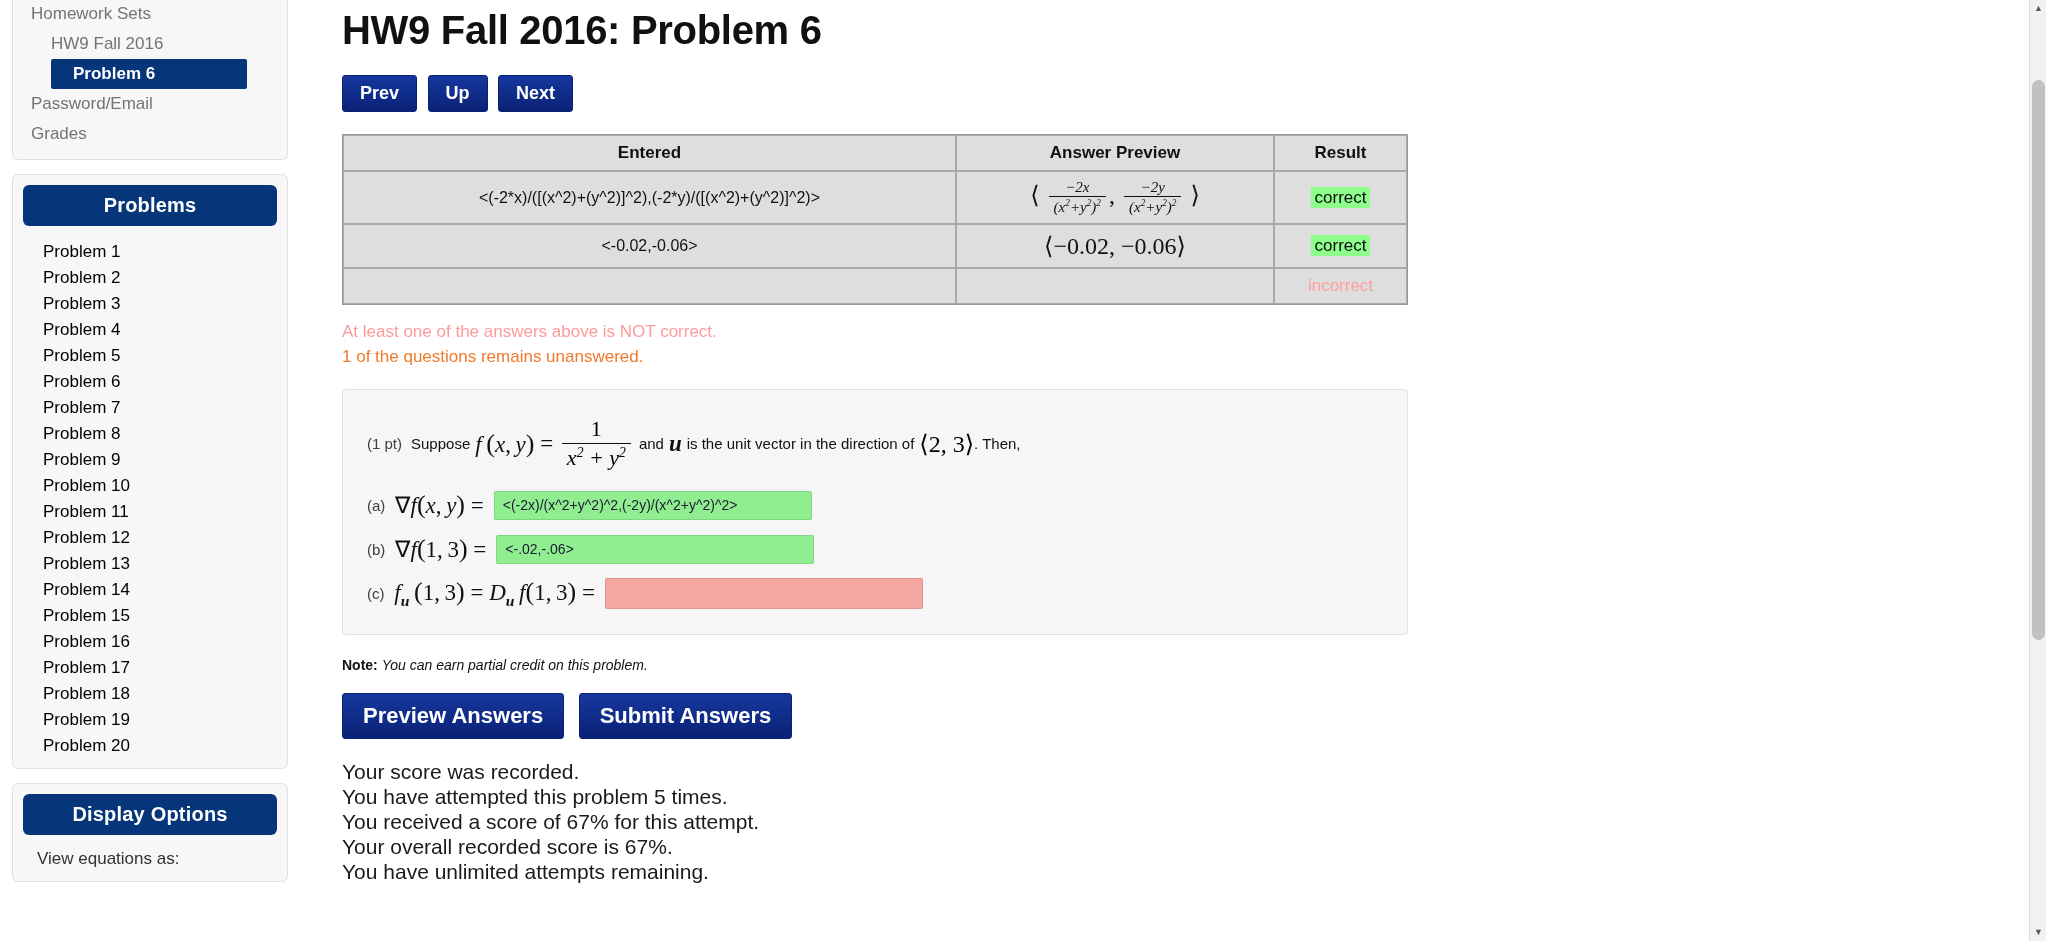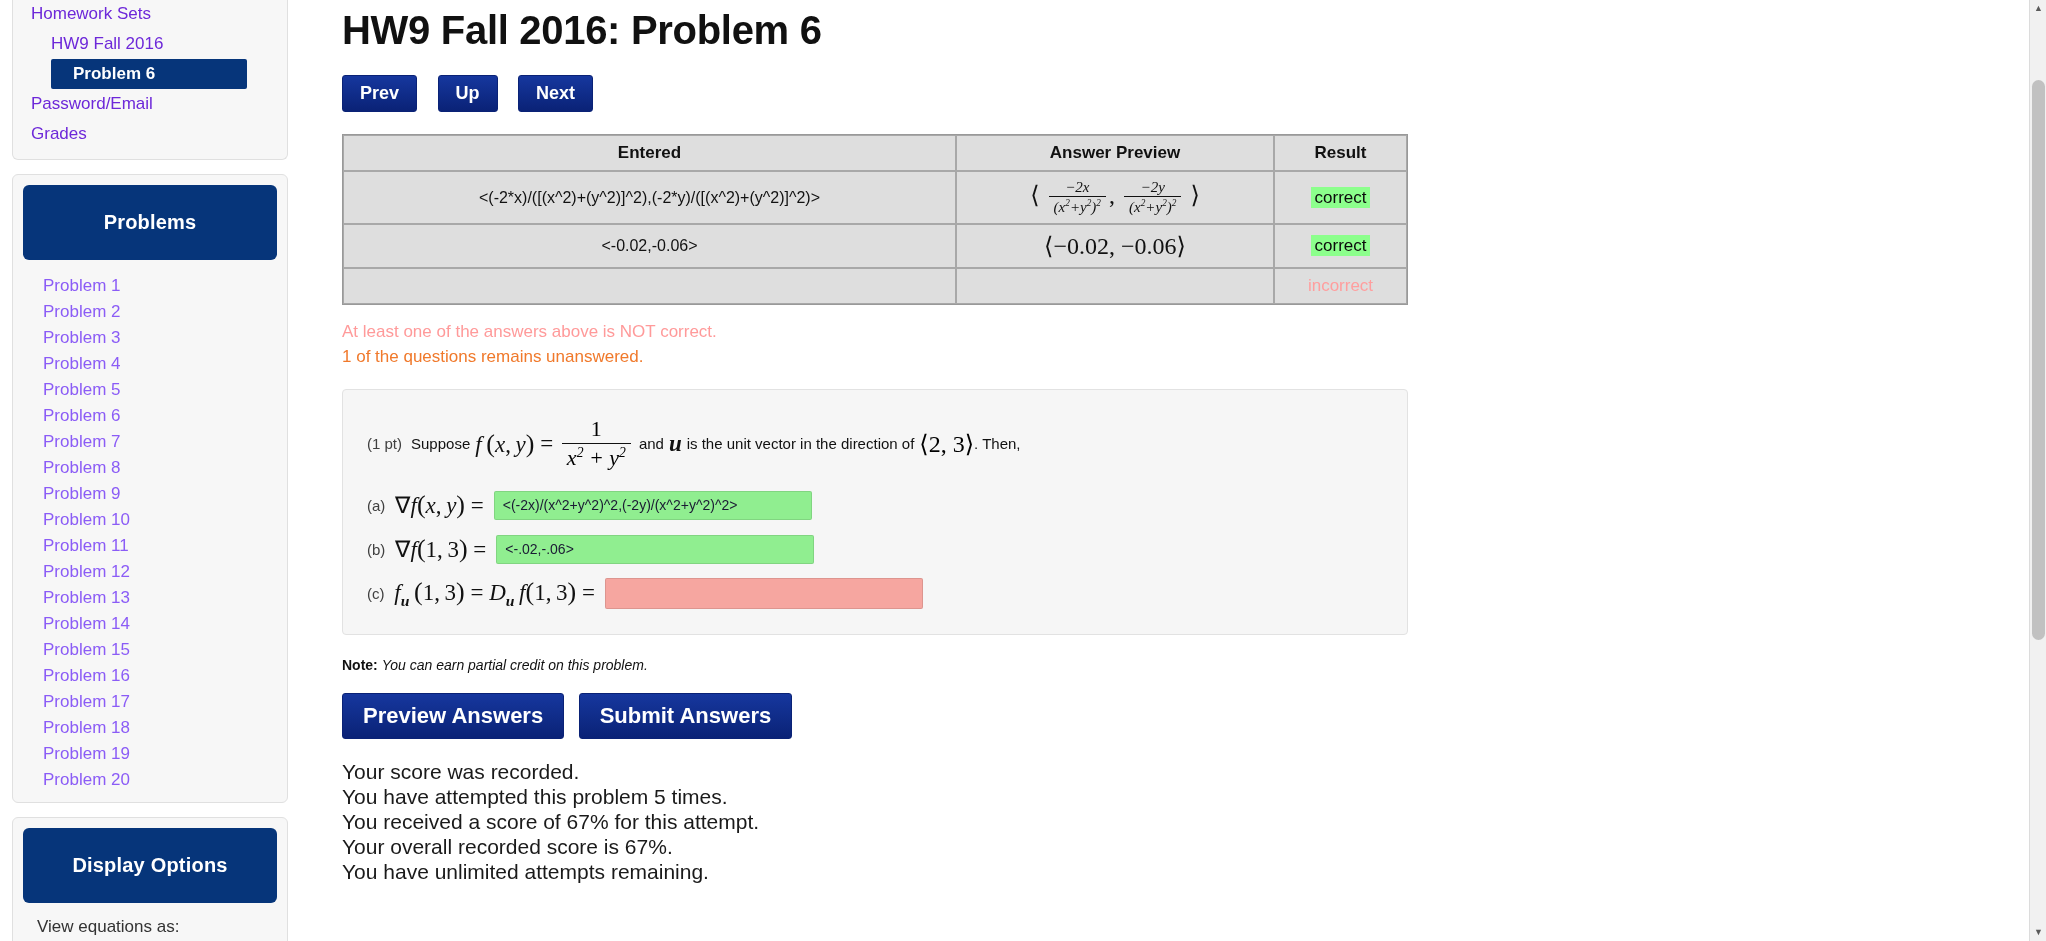--- a/index.html
+++ b/index.html
@@ -33,21 +33,21 @@
     padding: 8px 0 10px 0;
   }
   .panel.first {
     margin-top: -1px;
     border-top: none;
     border-radius: 0 0 6px 6px;
     padding-top: 0;
   }
   .nav-link {
     display: block;
-    color: #6d28d9;
+    color: #737373;
     font-size: 17px;
     line-height: 22px;
     padding: 4px 0 4px 18px;
     text-decoration: none;
     cursor: pointer;
   }
   .nav-link.lvl2 { padding-left: 38px; }
   .nav-link.lvl3 { padding-left: 60px; }
   .nav-link.active {
     background: #06357a;
@@ -58,26 +58,26 @@
     border-radius: 2px;
   }
   .panel-header {
     background: #06357a;
     color: #ffffff;
     font-weight: bold;
     font-size: 20px;
     text-align: center;
     border-radius: 6px;
     margin: 2px 10px 12px 10px;
-    padding: 26px 0;
+    padding: 9px 0;
     letter-spacing: 0.2px;
   }
   .plist a {
     display: block;
-    color: #8b5cf6;
+    color: #000000;
     font-size: 17px;
     line-height: 23px;
     padding: 1.5px 0 1.5px 30px;
     text-decoration: none;
     cursor: pointer;
   }
   .disp-text {
     color: #333;
     font-size: 17px;
     padding: 2px 0 2px 24px;
@@ -100,21 +100,21 @@
   .btn {
     display: inline-block;
     background: #0b2a8a;
     background: linear-gradient(#16379e, #0a2276);
     color: #fff;
     border: 1px solid #0a2276;
     border-radius: 3px;
     font-size: 18px;
     font-weight: bold;
     padding: 7px 17px;
-    margin-right: 16px;
+    margin-right: 6px;
     cursor: pointer;
     font-family: "Liberation Sans", sans-serif;
   }
   .btn.big { padding: 9px 20px; font-size: 22px; margin-right: 10px; }
 
   
   table.res {
     border-collapse: separate;
     border-spacing: 0;
     width: 1066px;

